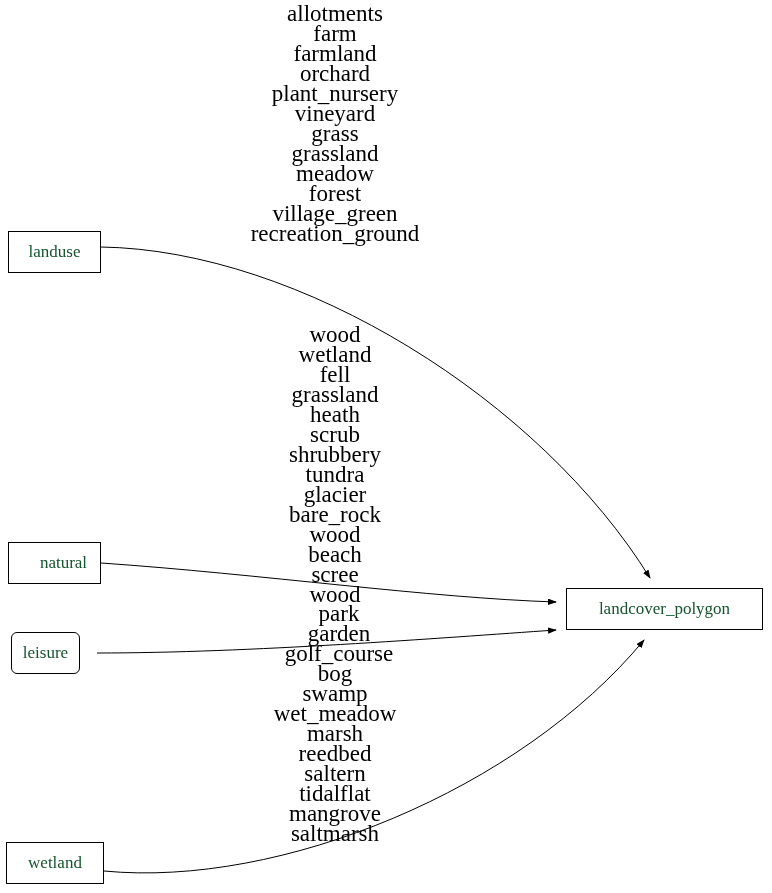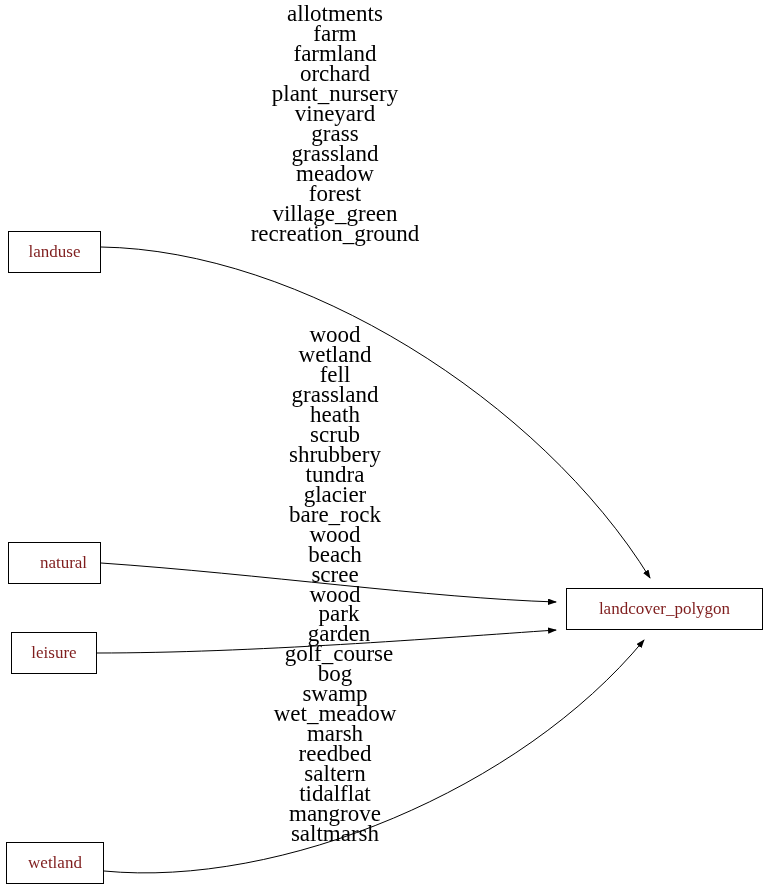--- a/index.html
+++ b/index.html
@@ -17,21 +17,21 @@
   }
   .node {
     position: absolute;
     box-sizing: border-box;
     border: 1px solid #000000;
     background: #ffffff;
     display: flex;
     align-items: center;
     justify-content: center;
     font-size: 17px;
-    color: #7f1d1d;
+    color: #14532d;
     white-space: nowrap;
   }
   .label-group {
     position: absolute;
     text-align: center;
     font-size: 23px;
     line-height: 20px;
     color: #000000;
     white-space: nowrap;
   }
@@ -65,21 +65,21 @@
   </svg>
 
   <div class="node" style="left:8px; top:231px; width:93px; height:42px;">
     <span>landuse</span>
   </div>
 
   <div class="node" style="left:8px; top:542px; width:93px; height:42px;padding-left:18px;">
     <span>natural</span>
   </div>
 
-  <div class="node" style="left:11px; top:632px; width:86px; height:42px;">
+  <div class="node" style="left:11px; top:632px; width:69px; height:42px;border-radius:6px;">
     <span>leisure</span>
   </div>
 
   <div class="node" style="left:6px; top:842px; width:98px; height:42px;">
     <span>wetland</span>
   </div>
 
   <div class="node" style="left:566px; top:588px; width:197px; height:42px;">
     <span>landcover_polygon</span>
   </div>

